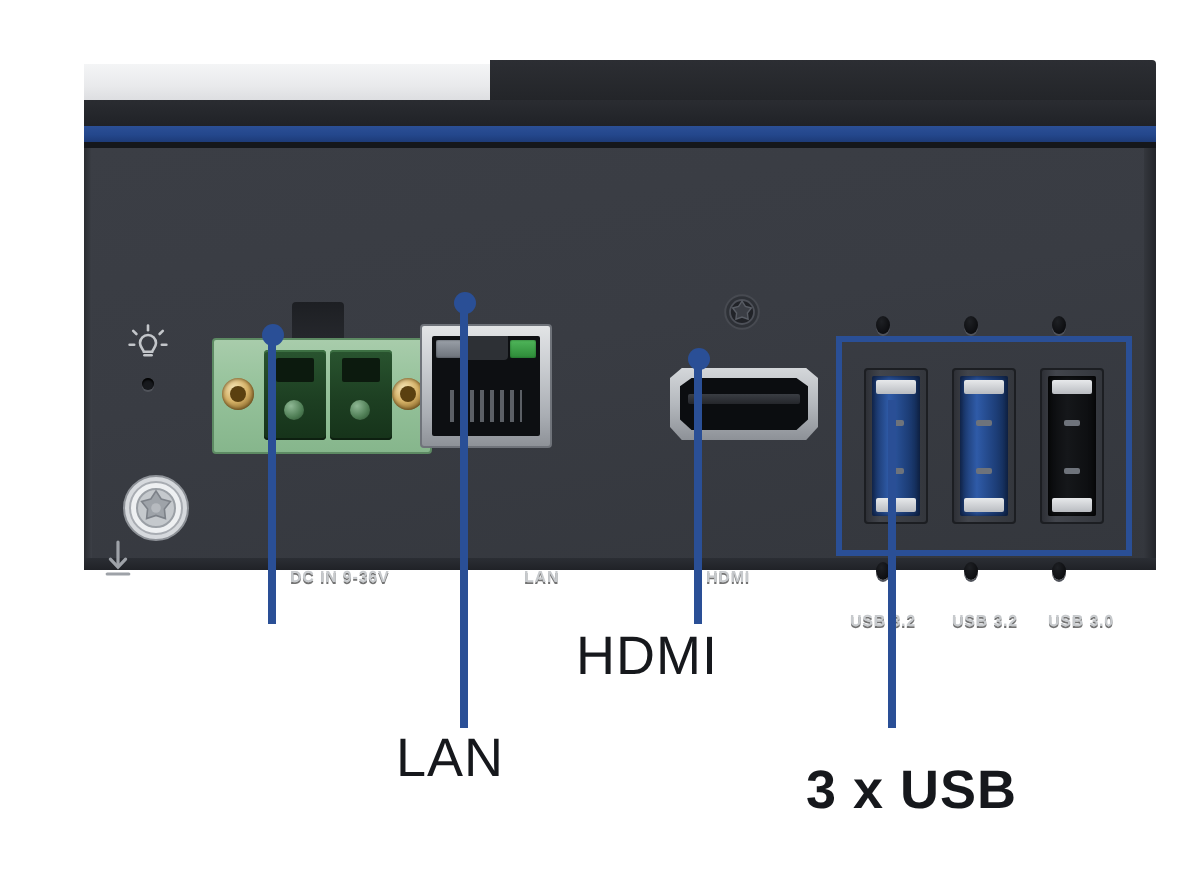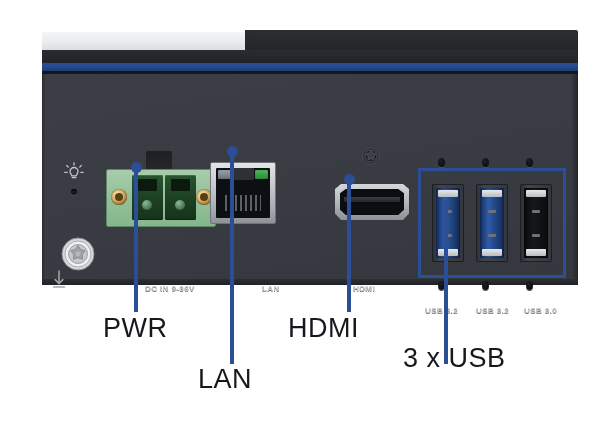--- a/index.html
+++ b/index.html
@@ -446,21 +446,21 @@
     color: #16181c;
     font-family: "Liberation Sans", sans-serif;
     font-size: 27px;
     font-weight: 400;
     letter-spacing: 0.5px;
     white-space: nowrap;
   }
   .callout-pwr  { left: 103px; top: 313px; }
   .callout-hdmi { left: 288px; top: 313px; }
   .callout-lan  { left: 198px; top: 364px; }
-  .callout-usb  { left: 403px; top: 343px; }
+  .callout-usb  { left: 403px; top: 380px; font-weight: bold; }
 </style>
 </head>
 <body>
 
 <div id="stage">
 
   <div class="device">
 
     <div class="top-white"></div>
     <div class="top-cover-right"></div>
@@ -602,18 +602,17 @@
   <div class="leader" style="left:134px; top:168px; height:144px;"></div>
 
   <div class="leader-dot" style="left:227px; top:146px;"></div>
   <div class="leader" style="left:230px; top:152px; height:212px;"></div>
 
   <div class="leader-dot" style="left:344px; top:174px;"></div>
   <div class="leader" style="left:347px; top:180px; height:132px;"></div>
 
   <div class="leader" style="left:444px; top:200px; height:164px;"></div>
 
-  <div class="callout callout-pwr">PWR</div>
   <div class="callout callout-lan">LAN</div>
   <div class="callout callout-hdmi">HDMI</div>
   <div class="callout callout-usb">3 x USB</div>
 
 </div>
 
 </body></html>

